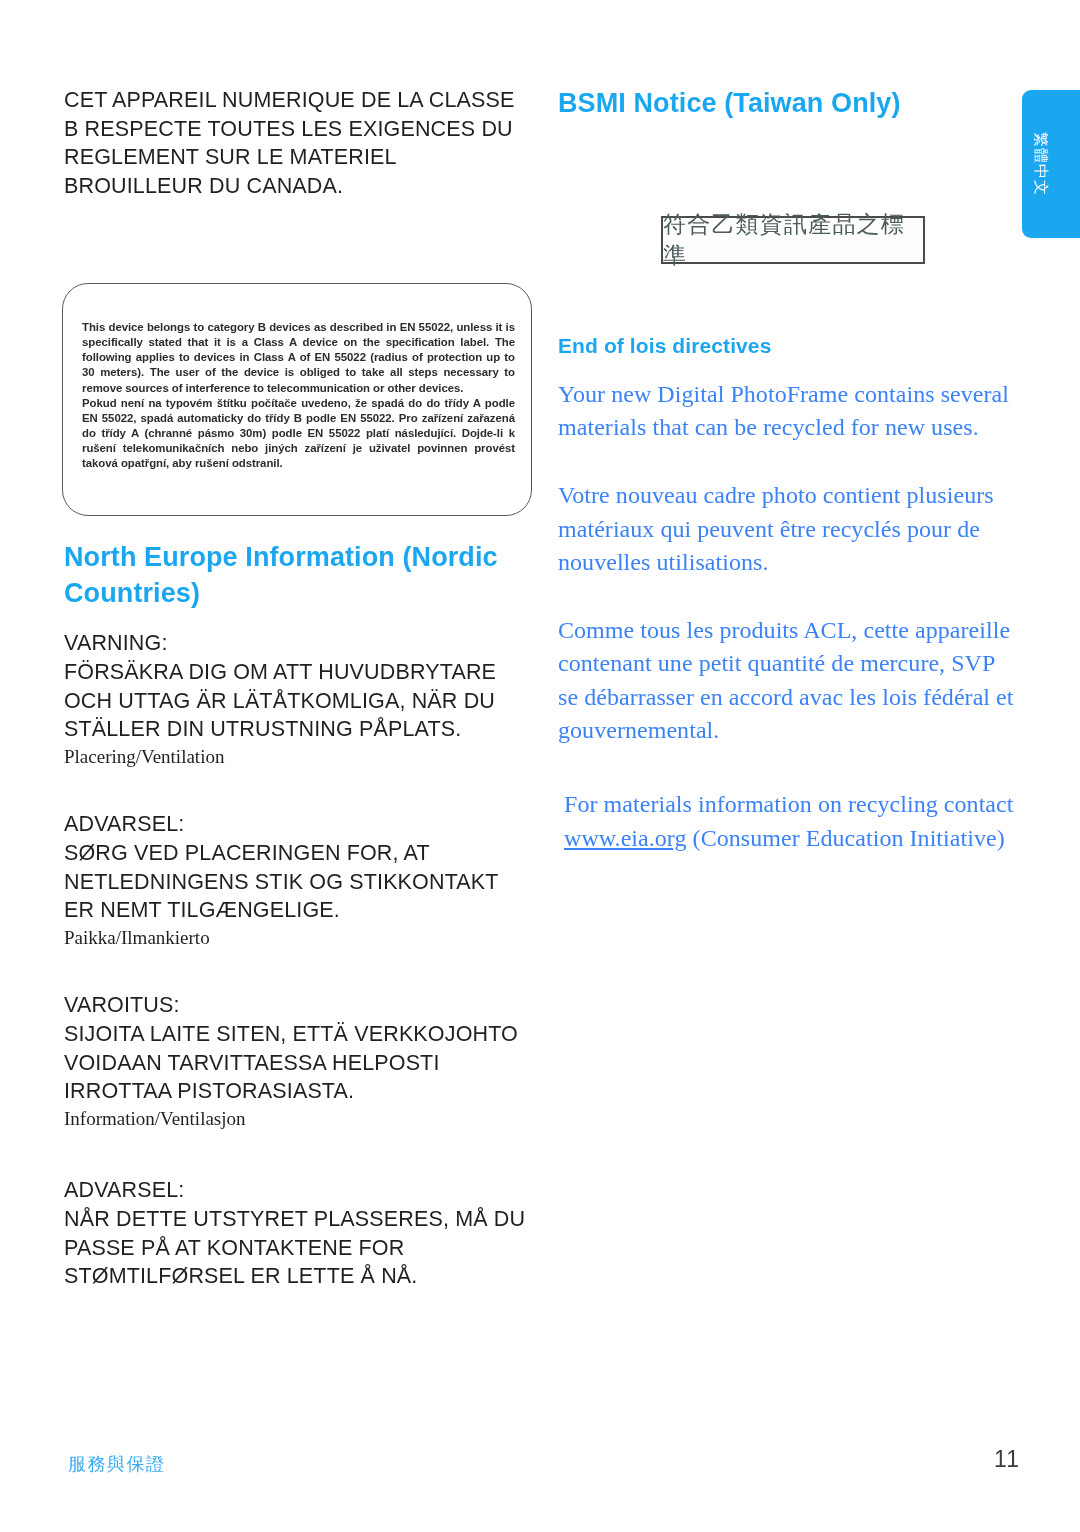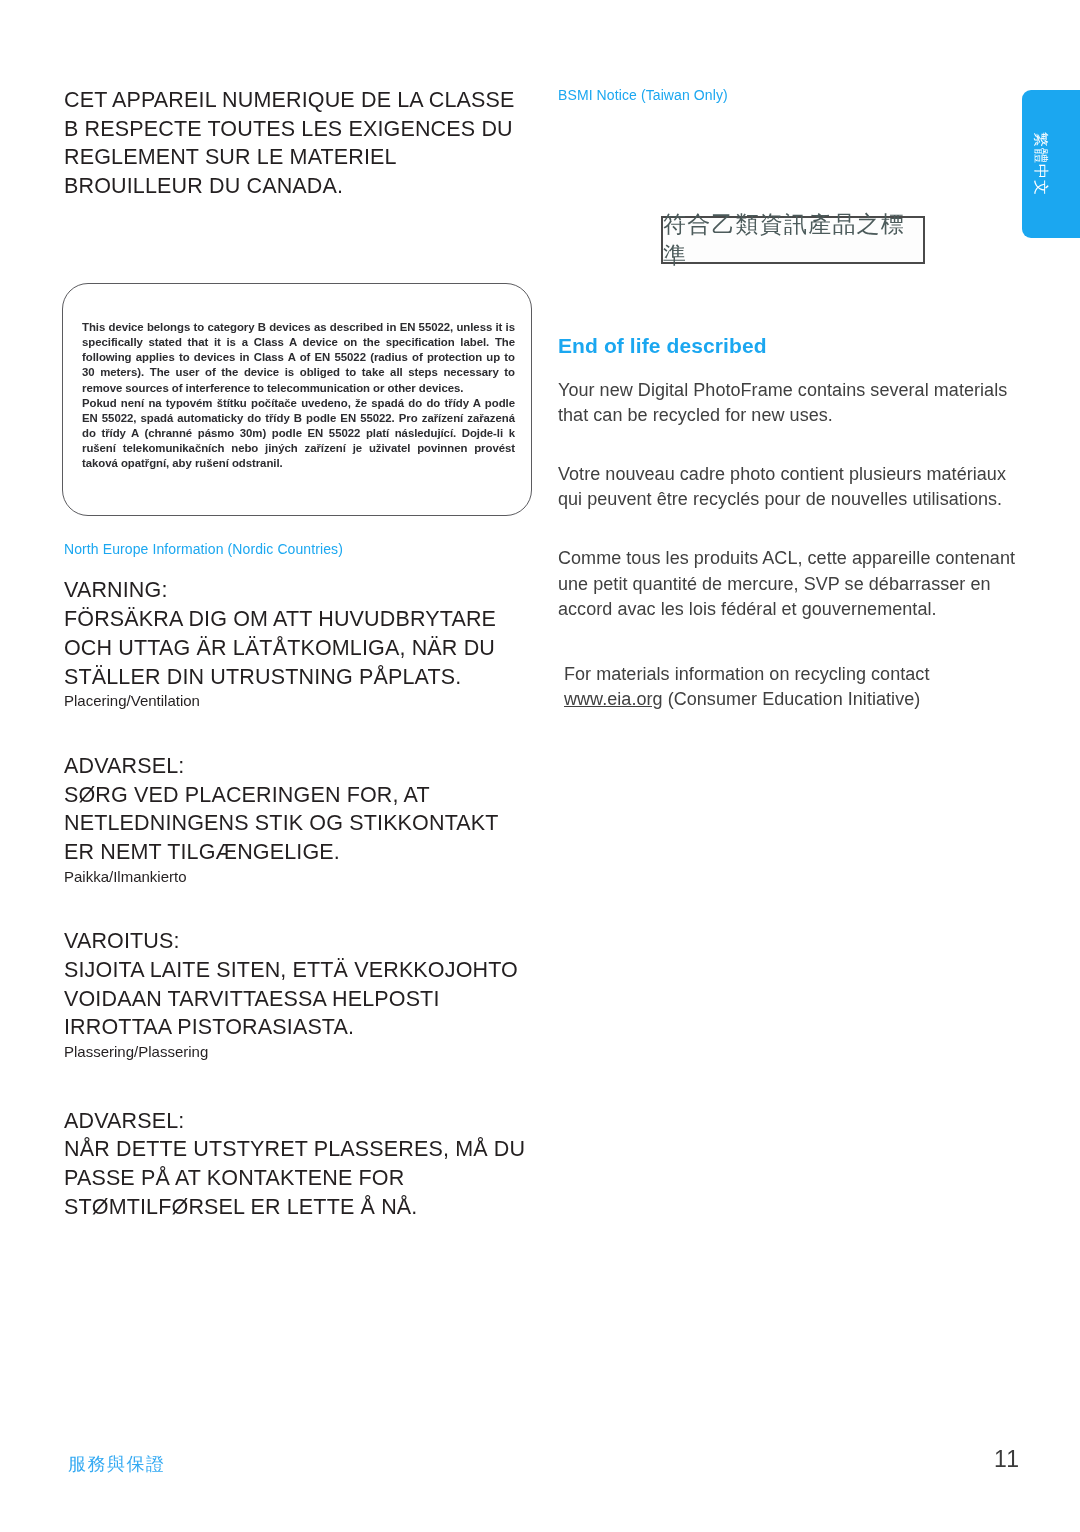--- a/index.html
+++ b/index.html
@@ -60,48 +60,50 @@
   .col-right {
     position: absolute;
     left: 558px;
     top: 86px;
     width: 462px;
   }
 
   
   h2.heading {
     color: #1ba7f0;
-    font-size: 14px;
-    font-weight: normal;
+    font-size: 27px;
+    font-weight: bold;
     line-height: 1.32;
     letter-spacing: 0.1px;
   }
   h2.heading.bold {
     font-weight: bold;
     font-size: 21px;
   }
 
   p.caps {
     font-size: 21.5px;
     line-height: 1.335;
     letter-spacing: 0.15px;
     color: #231f20;
   }
 
   p.body {
-    font-size: 18px;
+    font-size: 24px;
     line-height: 1.4;
     letter-spacing: 0.05px;
-    color: #404040;
+    color: #3b82f6;
+    font-family: Liberation Serif, serif;
   }
 
   p.sub {
-    font-size: 15px;
+    font-size: 19px;
     line-height: 1.38;
     color: #231f20;
+    font-family: Liberation Serif, serif;
   }
 
   .sp-18 { height: 18px; }
   .sp-26 { height: 26px; }
   .sp-34 { height: 34px; }
   .sp-40 { height: 40px; }
   .sp-44 { height: 44px; }
 
   
   .note-box {
@@ -218,21 +220,21 @@
       <p class="caps">ADVARSEL:</p>
       <p class="caps">SØRG VED PLACERINGEN FOR, AT NETLEDNINGENS STIK OG STIKKONTAKT ER NEMT TILGÆNGELIGE.</p>
       <p class="sub">Paikka/Ilmankierto</p>
     </div>
 
     <div class="sp-40"></div>
 
     <div>
       <p class="caps">VAROITUS:</p>
       <p class="caps">SIJOITA LAITE SITEN, ETTÄ VERKKOJOHTO VOIDAAN TARVITTAESSA HELPOSTI IRROTTAA PISTORASIASTA.</p>
-      <p class="sub">Plassering/Plassering</p>
+      <p class="sub">Information/Ventilasjon</p>
     </div>
 
     <div class="sp-44"></div>
 
     <div>
       <p class="caps">ADVARSEL:</p>
       <p class="caps">NÅR DETTE UTSTYRET PLASSERES, MÅ DU PASSE PÅ AT KONTAKTENE FOR STØMTILFØRSEL ER LETTE Å NÅ.</p>
     </div>
 
   </div>
@@ -240,21 +242,21 @@
   <div class="col-right">
     <h2 class="heading">BSMI Notice (Taiwan Only)</h2>
   </div>
 
   <div class="bsmi-label">
     <span>符合乙類資訊產品之標準</span>
   </div>
 
   <div class="col-right" style="top:332px;">
 
-    <h2 class="heading bold">End of life described</h2>
+    <h2 class="heading bold">End of lois directives</h2>
 
     <div class="sp-18"></div>
 
     <p class="body">Your new Digital PhotoFrame contains several materials that can be recycled for new uses.</p>
 
     <div class="sp-34"></div>
 
     <p class="body">Votre nouveau cadre photo contient plusieurs matériaux qui peuvent être recyclés pour de nouvelles utilisations.</p>
 
     <div class="sp-34"></div>

